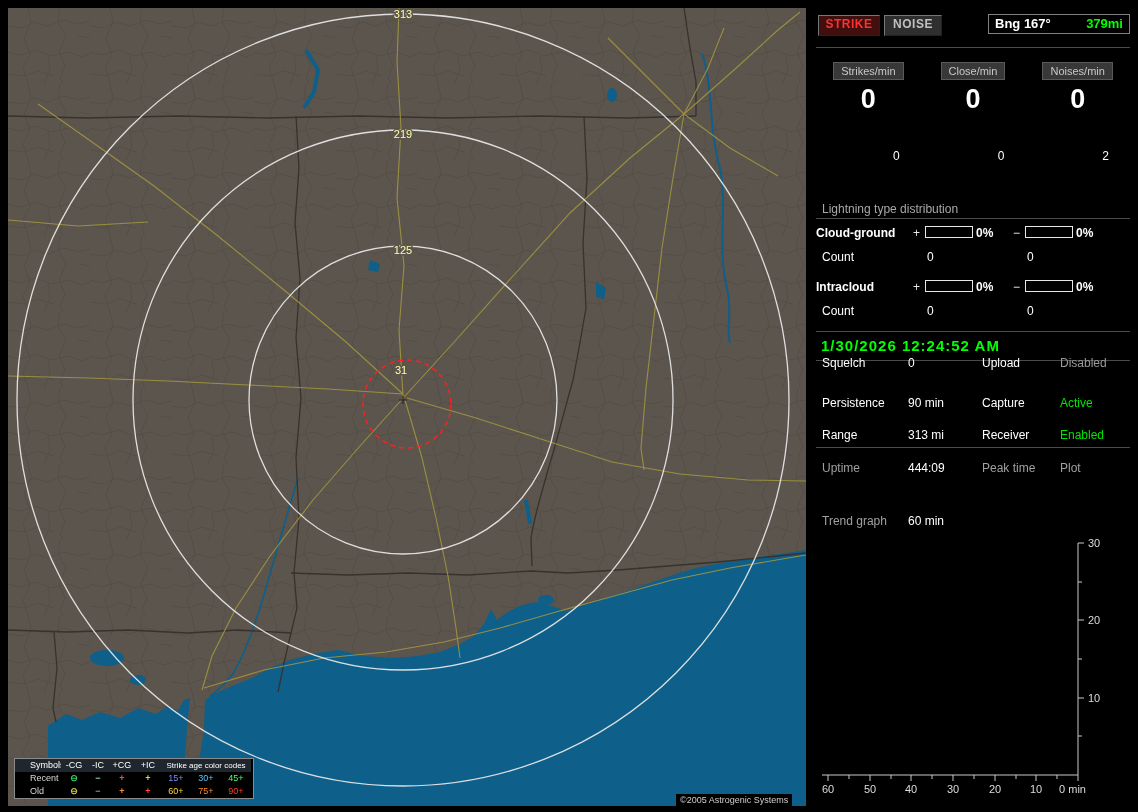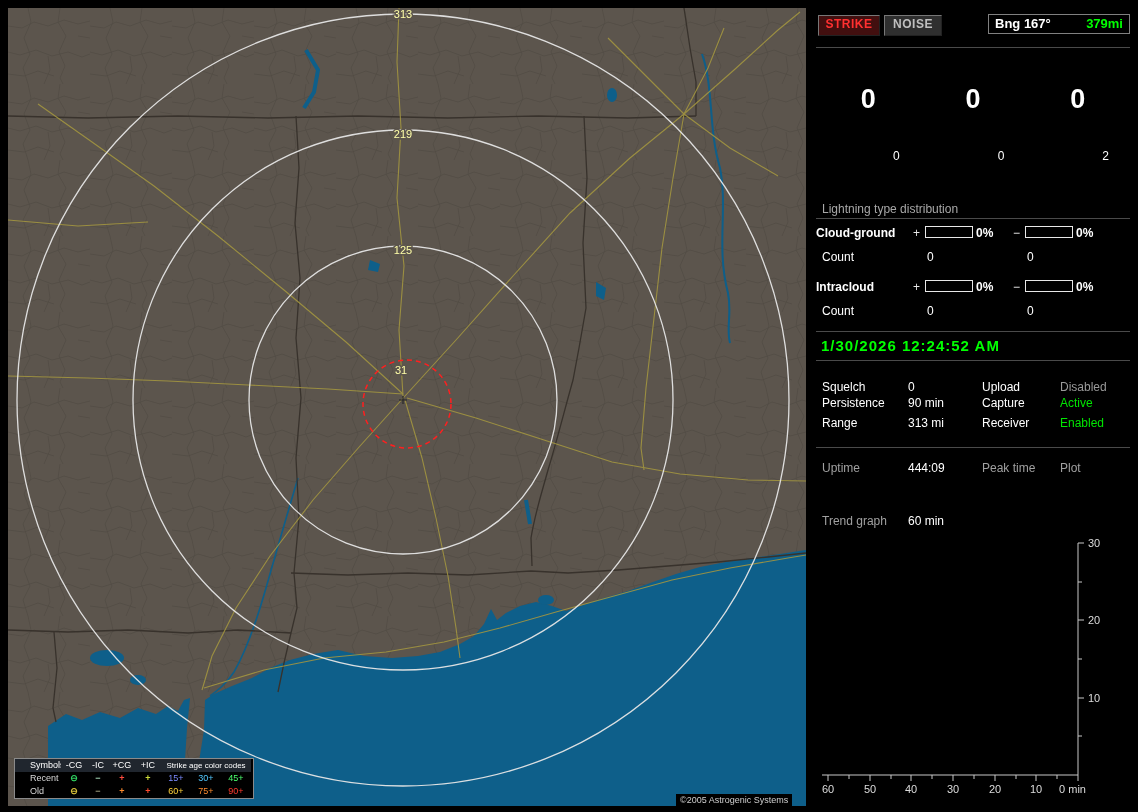--- a/index.html
+++ b/index.html
@@ -174,20 +174,25 @@
 
   <div class="btn btn-strike" style="color: rgb(255, 48, 48);">STRIKE</div>
   <div class="btn btn-noise">NOISE</div>
   <div class="bng">
     <span>Bng 167°</span>
     <span style="color: rgb(0, 255, 0);">379mi</span>
   </div>
 
   <div class="divider" style="top:47px"></div>
 
+  <div class="grid3" style="top:62px">
+    <div class="rate-box">Strikes/min</div>
+    <div class="rate-box">Close/min</div>
+    <div class="rate-box">Noises/min</div>
+  </div>
   <div class="grid3" style="top:85px">
     <div class="rate-val">0</div>
     <div class="rate-val">0</div>
     <div class="rate-val">0</div>
   </div>
 
   <div class="grid3" style="top:149px">
     <div class="tot-val shift">0</div>
     <div class="tot-val shift">0</div>
     <div class="tot-val shift">2</div>
@@ -221,33 +226,33 @@
     <span class="pct2">0%</span>
   </div>
   <div class="count-row" style="top:304px">
     <span class="cl">Count</span>
     <span class="c1">0</span>
     <span class="c2">0</span>
   </div>
 
   <div class="timestamp" style="color: rgb(0, 255, 0);">1/30/2026 12:24:52 AM</div>
 
-  <div class="set-row" style="top:380px">
+  <div class="set-row" style="top:356px">
     <span class="p1 val">Squelch</span>
     <span class="p2 val">0</span>
     <span class="p3 val">Upload</span>
     <span class="p4" style="color: rgb(154, 154, 154);">Disabled</span>
   </div>
   <div class="set-row" style="top:396px">
     <span class="p1 val">Persistence</span>
     <span class="p2 val">90 min</span>
     <span class="p3 val">Capture</span>
     <span class="p4" style="color: rgb(0, 230, 0);">Active</span>
   </div>
-  <div class="set-row" style="top:416px">
+  <div class="set-row" style="top:428px">
     <span class="p1 val">Range</span>
     <span class="p2 val">313 mi</span>
     <span class="p3 val">Receiver</span>
     <span class="p4" style="color: rgb(0, 230, 0);">Enabled</span>
   </div>
 
   <div class="divider" style="top:447px"></div>
 
   <div class="set-row" style="top:461px">
     <span class="p1 dim">Uptime</span>

